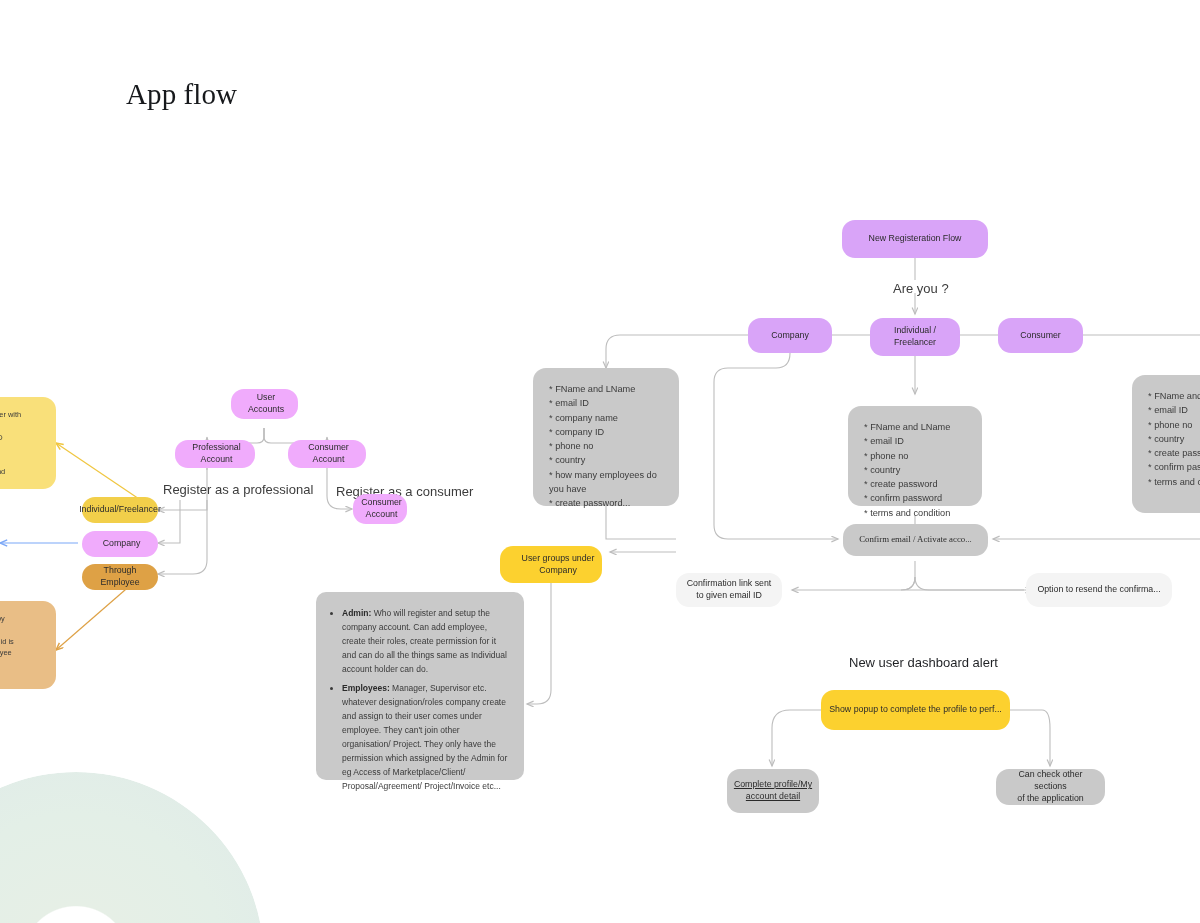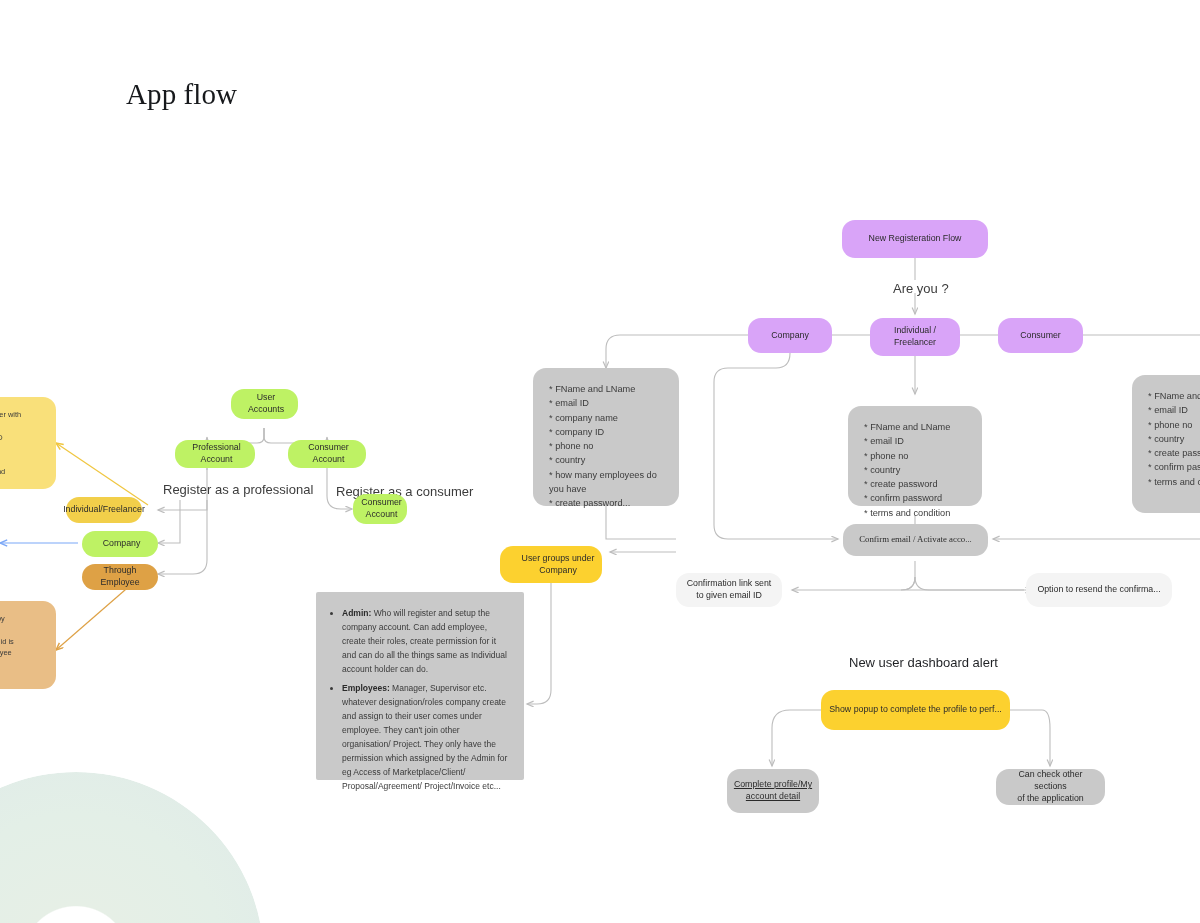--- a/index.html
+++ b/index.html
@@ -50,21 +50,21 @@
     display: flex; align-items: center; justify-content: center;
     text-align: center;
     border-radius: 13px;
     font-size: 8.8px;
     line-height: 1.35;
     color: #2b2b2b;
     padding: 3px 6px;
     white-space: pre-line;
   }
   .node.purple { background: #d9a4f8; }
-  .node.blue   { background: #bef264; padding-left: 9px; }
+  .node.blue   { background: #f0abfc; padding-left: 9px; }
   .node.yellow { background: #fcd12f; }
   .node.gold   { background: #f2cf4a; }
   .node.orange { background: #dea145; }
   .node.grey   { background: #c9c9c9; }
   .node.greylight { background: #f4f4f4; }
   .node.note-yellow { background: #f9e07a; }
   .node.note-orange { background: #e9be86; }
 
   .node.left-align {
     justify-content: flex-start;
@@ -96,21 +96,21 @@
     position: absolute;
     font-size: 13px;
     color: #1f2124;
     white-space: nowrap;
   }
 
   
   .richbox {
     position: absolute;
     background: #c9c9c9;
-    border-radius: 2px;
+    border-radius: 10px;
     padding: 14px 16px 14px 14px;
   }
   .richbox ul { margin: 0; padding-left: 12px; }
   .richbox li {
     font-size: 8.5px; line-height: 1.65; color: #3a3a3a;
     margin-bottom: 5px;
   }
   .richbox li b { color: #2a2a2a; }
 
   
@@ -247,21 +247,21 @@
 
   <div class="node blue" style="left:288px; top:440px; width:78px; height:28px;">Consumer Account</div>
 
   <div class="edge-label" style="left:163px; top:482px;">Register as a professional</div>
 
   <div class="edge-label" style="left:292px; top:484px;margin-left:44px;">Register as a consumer</div>
 
   <div class="node blue" style="left:353px; top:494px; width:54px; height:30px;">Consumer
 Account</div>
 
-  <div class="node gold" style="left:66px; top:497px; width:76px; height:26px;">Individual/Freelancer</div>
+  <div class="node gold" style="left:82px; top:497px; width:76px; height:26px;">Individual/Freelancer</div>
 
   <div class="node blue" style="left:82px; top:531px; width:76px; height:26px;">Company</div>
 
   <div class="node orange" style="left:82px; top:564px; width:76px; height:26px;">Through Employee</div>
 
   <div class="node note-yellow note-text" style="left:-40px; top:397px; width:96px; height:92px;">an register with
 personal
 mpany ID
 ill see all
 es from

